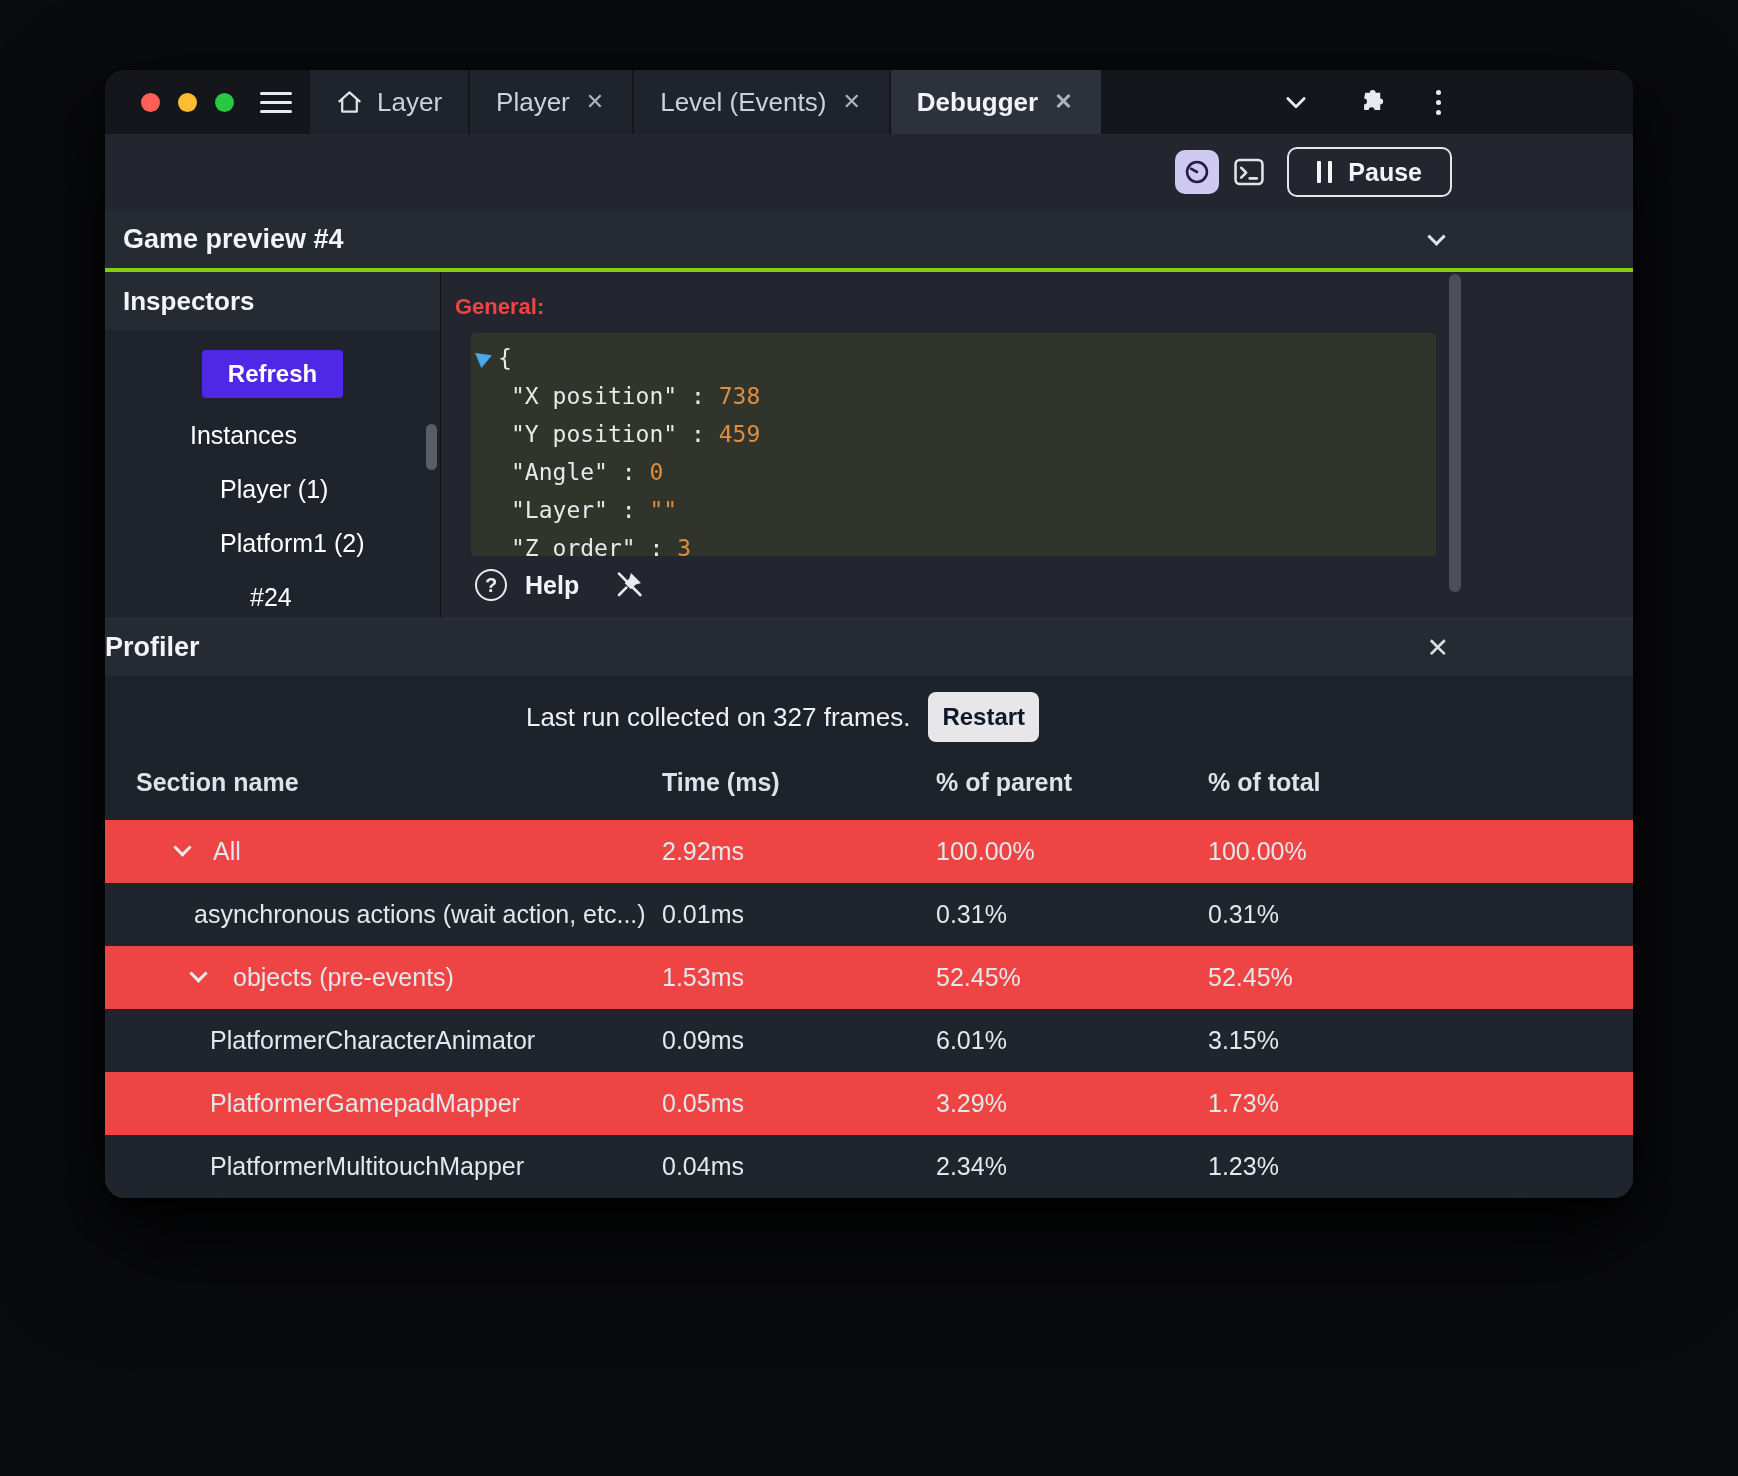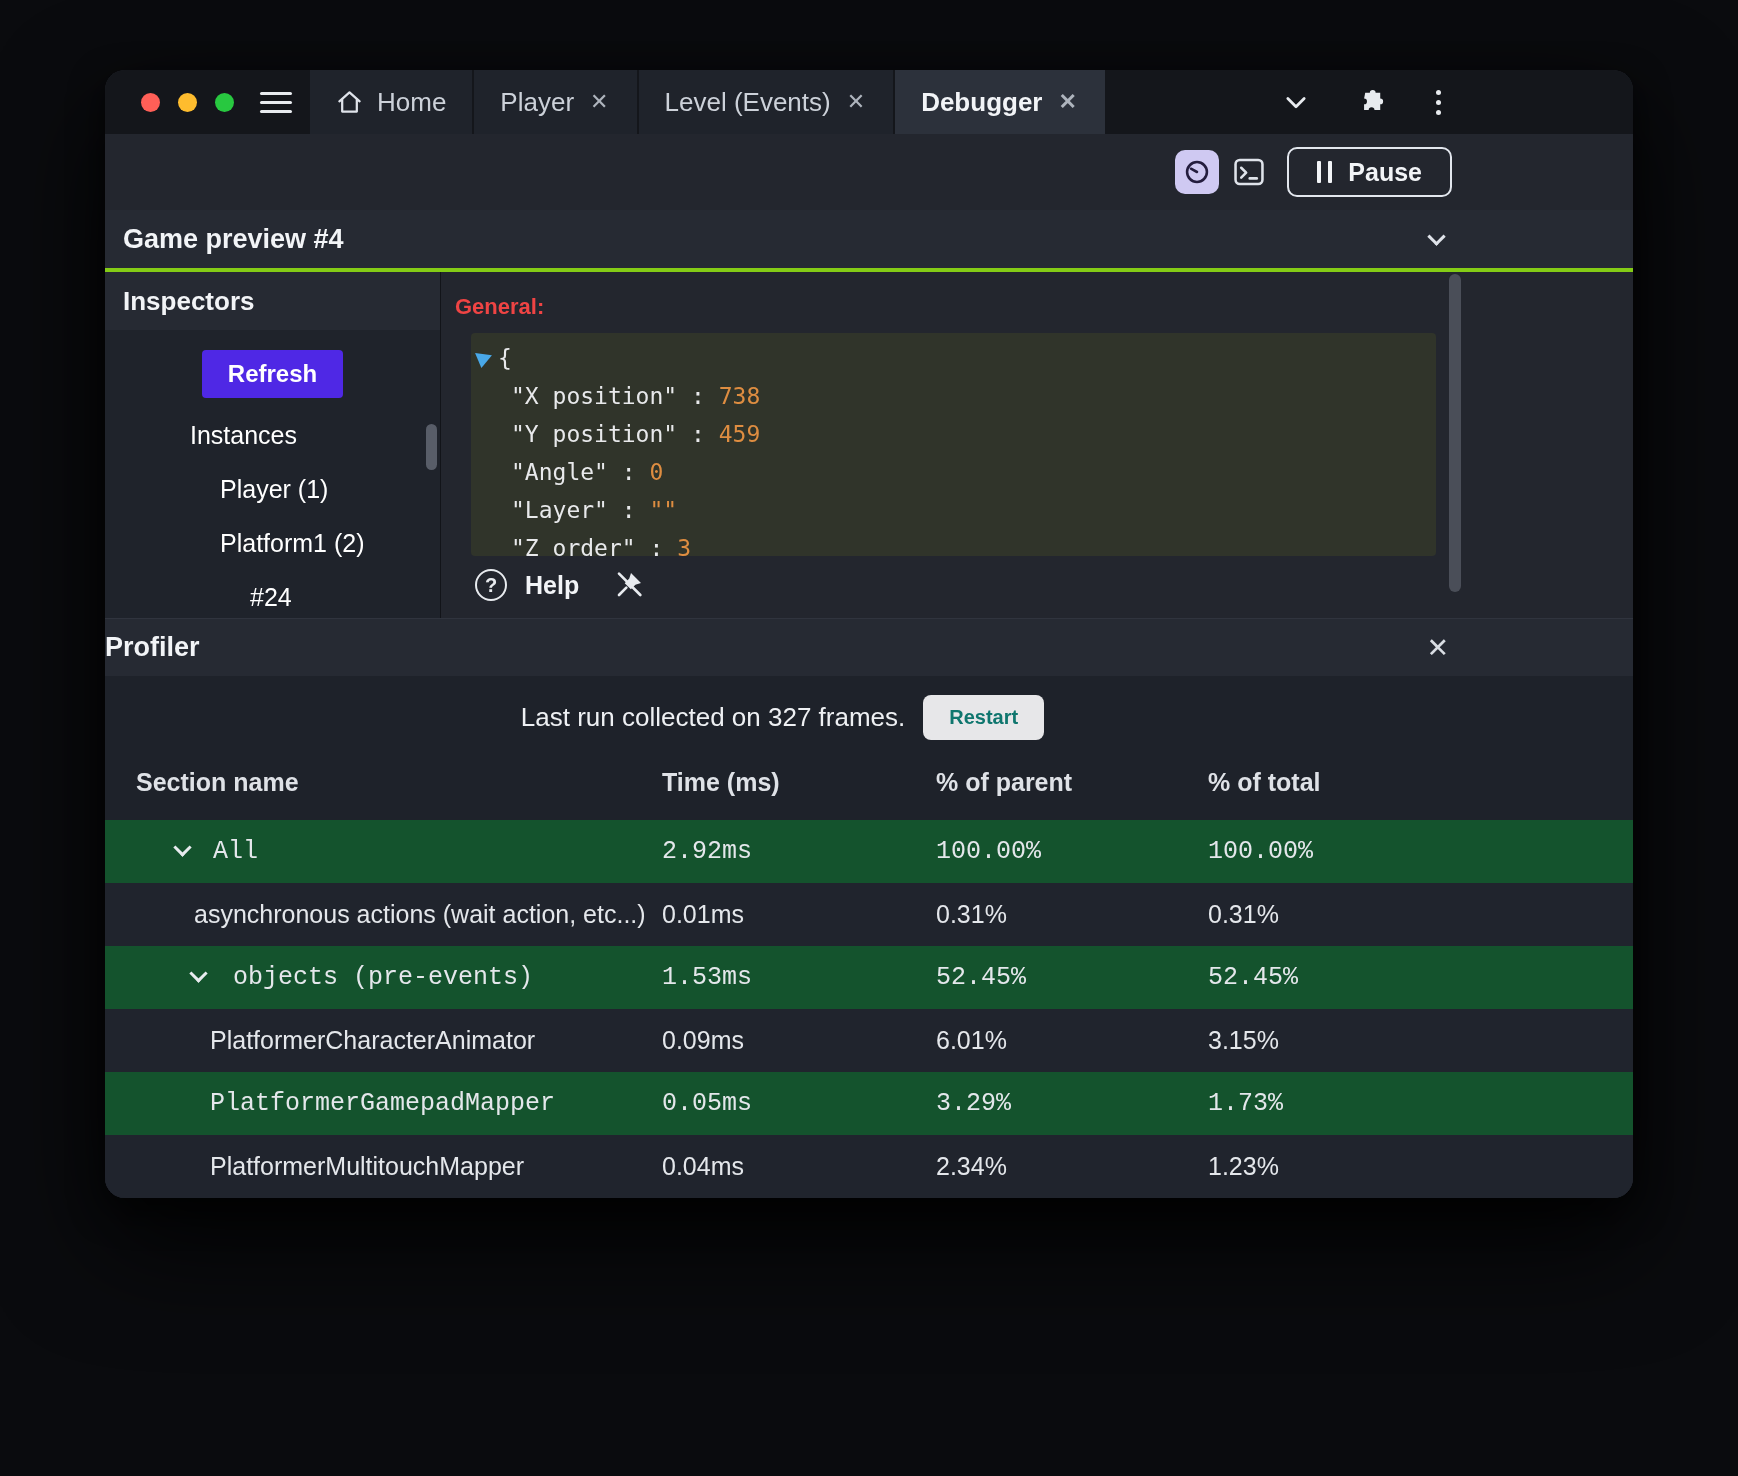--- a/index.html
+++ b/index.html
@@ -162,29 +162,29 @@
   }
   .prof-close { font-size:27px; color:#d9dde3; cursor:pointer; font-weight:400; }
   .profiler-body { flex:1; background:#1e222a; display:flex; flex-direction:column; }
   .status-row {
     margin-top:14px; height:54px; flex:0 0 54px;
     width:calc(100% - 173px);
     display:flex; align-items:center; justify-content:center; gap:18px;
   }
   .status-text { font-size:26px; color:#eef0f3; }
   .restart-btn {
-    background:#e7e7e9; color:#0f766e;
-    font-size:20px; font-weight:700;
+    background:#e7e7e9; color:#0f172a;
+    font-size:24px; font-weight:700;
     border:none; border-radius:8px;
-    padding:11px 26px; cursor:pointer;
+    padding:11px 14px; cursor:pointer;
   }
   .tgrid { display:grid; grid-template-columns:526px 274px 272px 1fr; padding-left:31px; align-items:center; }
   .table-header { height:76px; flex:0 0 76px; font-size:25px; font-weight:700; color:#dfe2e7; }
   .trow { height:63px; flex:0 0 63px; font-size:25px; color:#e4e7eb; }
-  .trow.shade-a { background:#14532d;font-family:Liberation Mono, monospace; }
+  .trow.shade-a { background:#ef4444; }
   .trow.shade-b { background:#20242d; }
   .name-cell { display:flex; align-items:center; white-space:nowrap; overflow:hidden; }
   .row-chev {
     display:inline-block; width:13px; height:13px;
     border-right:3px solid #e8ebef; border-bottom:3px solid #e8ebef;
     transform:rotate(45deg); margin-top:-8px;
     cursor:pointer; flex:0 0 auto;
   }
   .r-all .row-chev { margin-left:40px; }
   .r-all .row-label { margin-left:24px; }
@@ -210,21 +210,21 @@
         <span></span>
       </div>
     <div class="tabs">
       <div class="tab">
         <span class="tab-icon">
           <svg width="27" height="27" viewBox="0 0 24 24" fill="none" stroke="#dfe3ea" stroke-width="2" stroke-linecap="round" stroke-linejoin="round">
               <path d="M3 11 L12 3 L21 11"></path>
               <path d="M5.5 9.5 V20 H18.5 V9.5"></path>
             </svg>
         </span>
-        <span class="tab-label">Home</span>
+        <span class="tab-label">Layer</span>
       </div>
       <div class="tab">
         <span class="tab-label">Player</span>
         <span class="tab-close">✕</span>
       </div>
       <div class="tab">
         <span class="tab-label">Level (Events)</span>
         <span class="tab-close">✕</span>
       </div>
       <div class="tab active">

